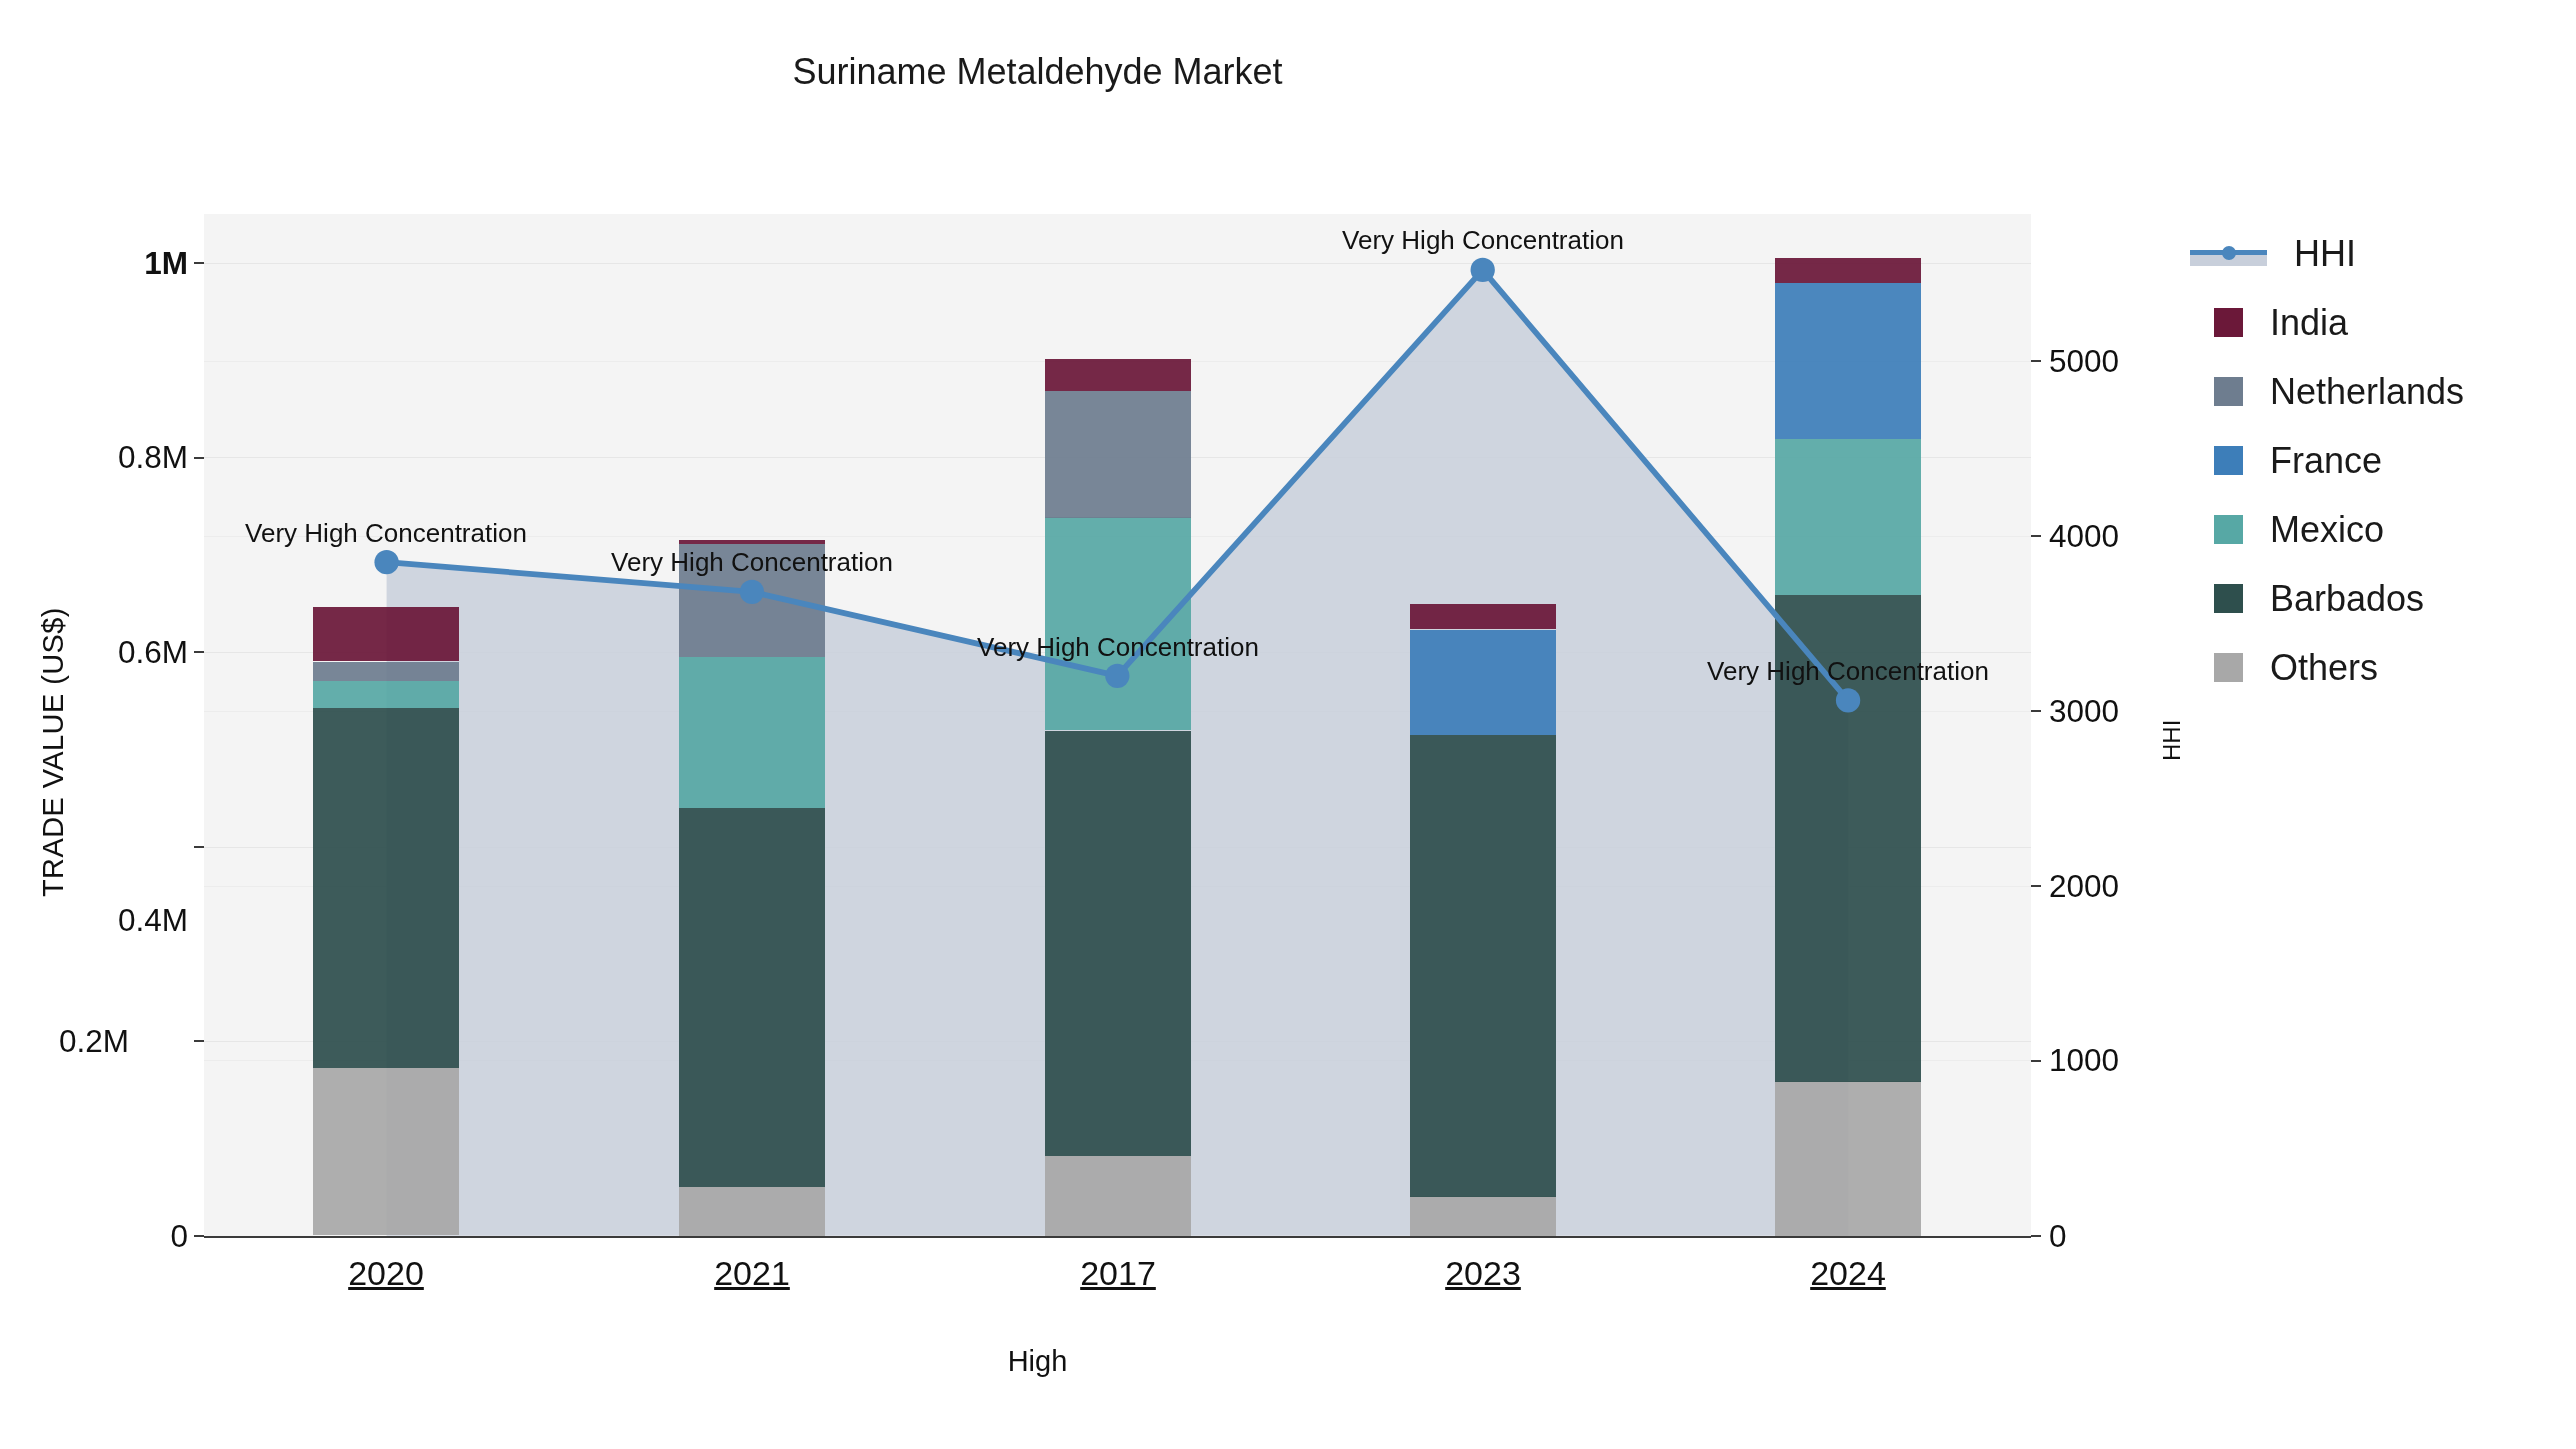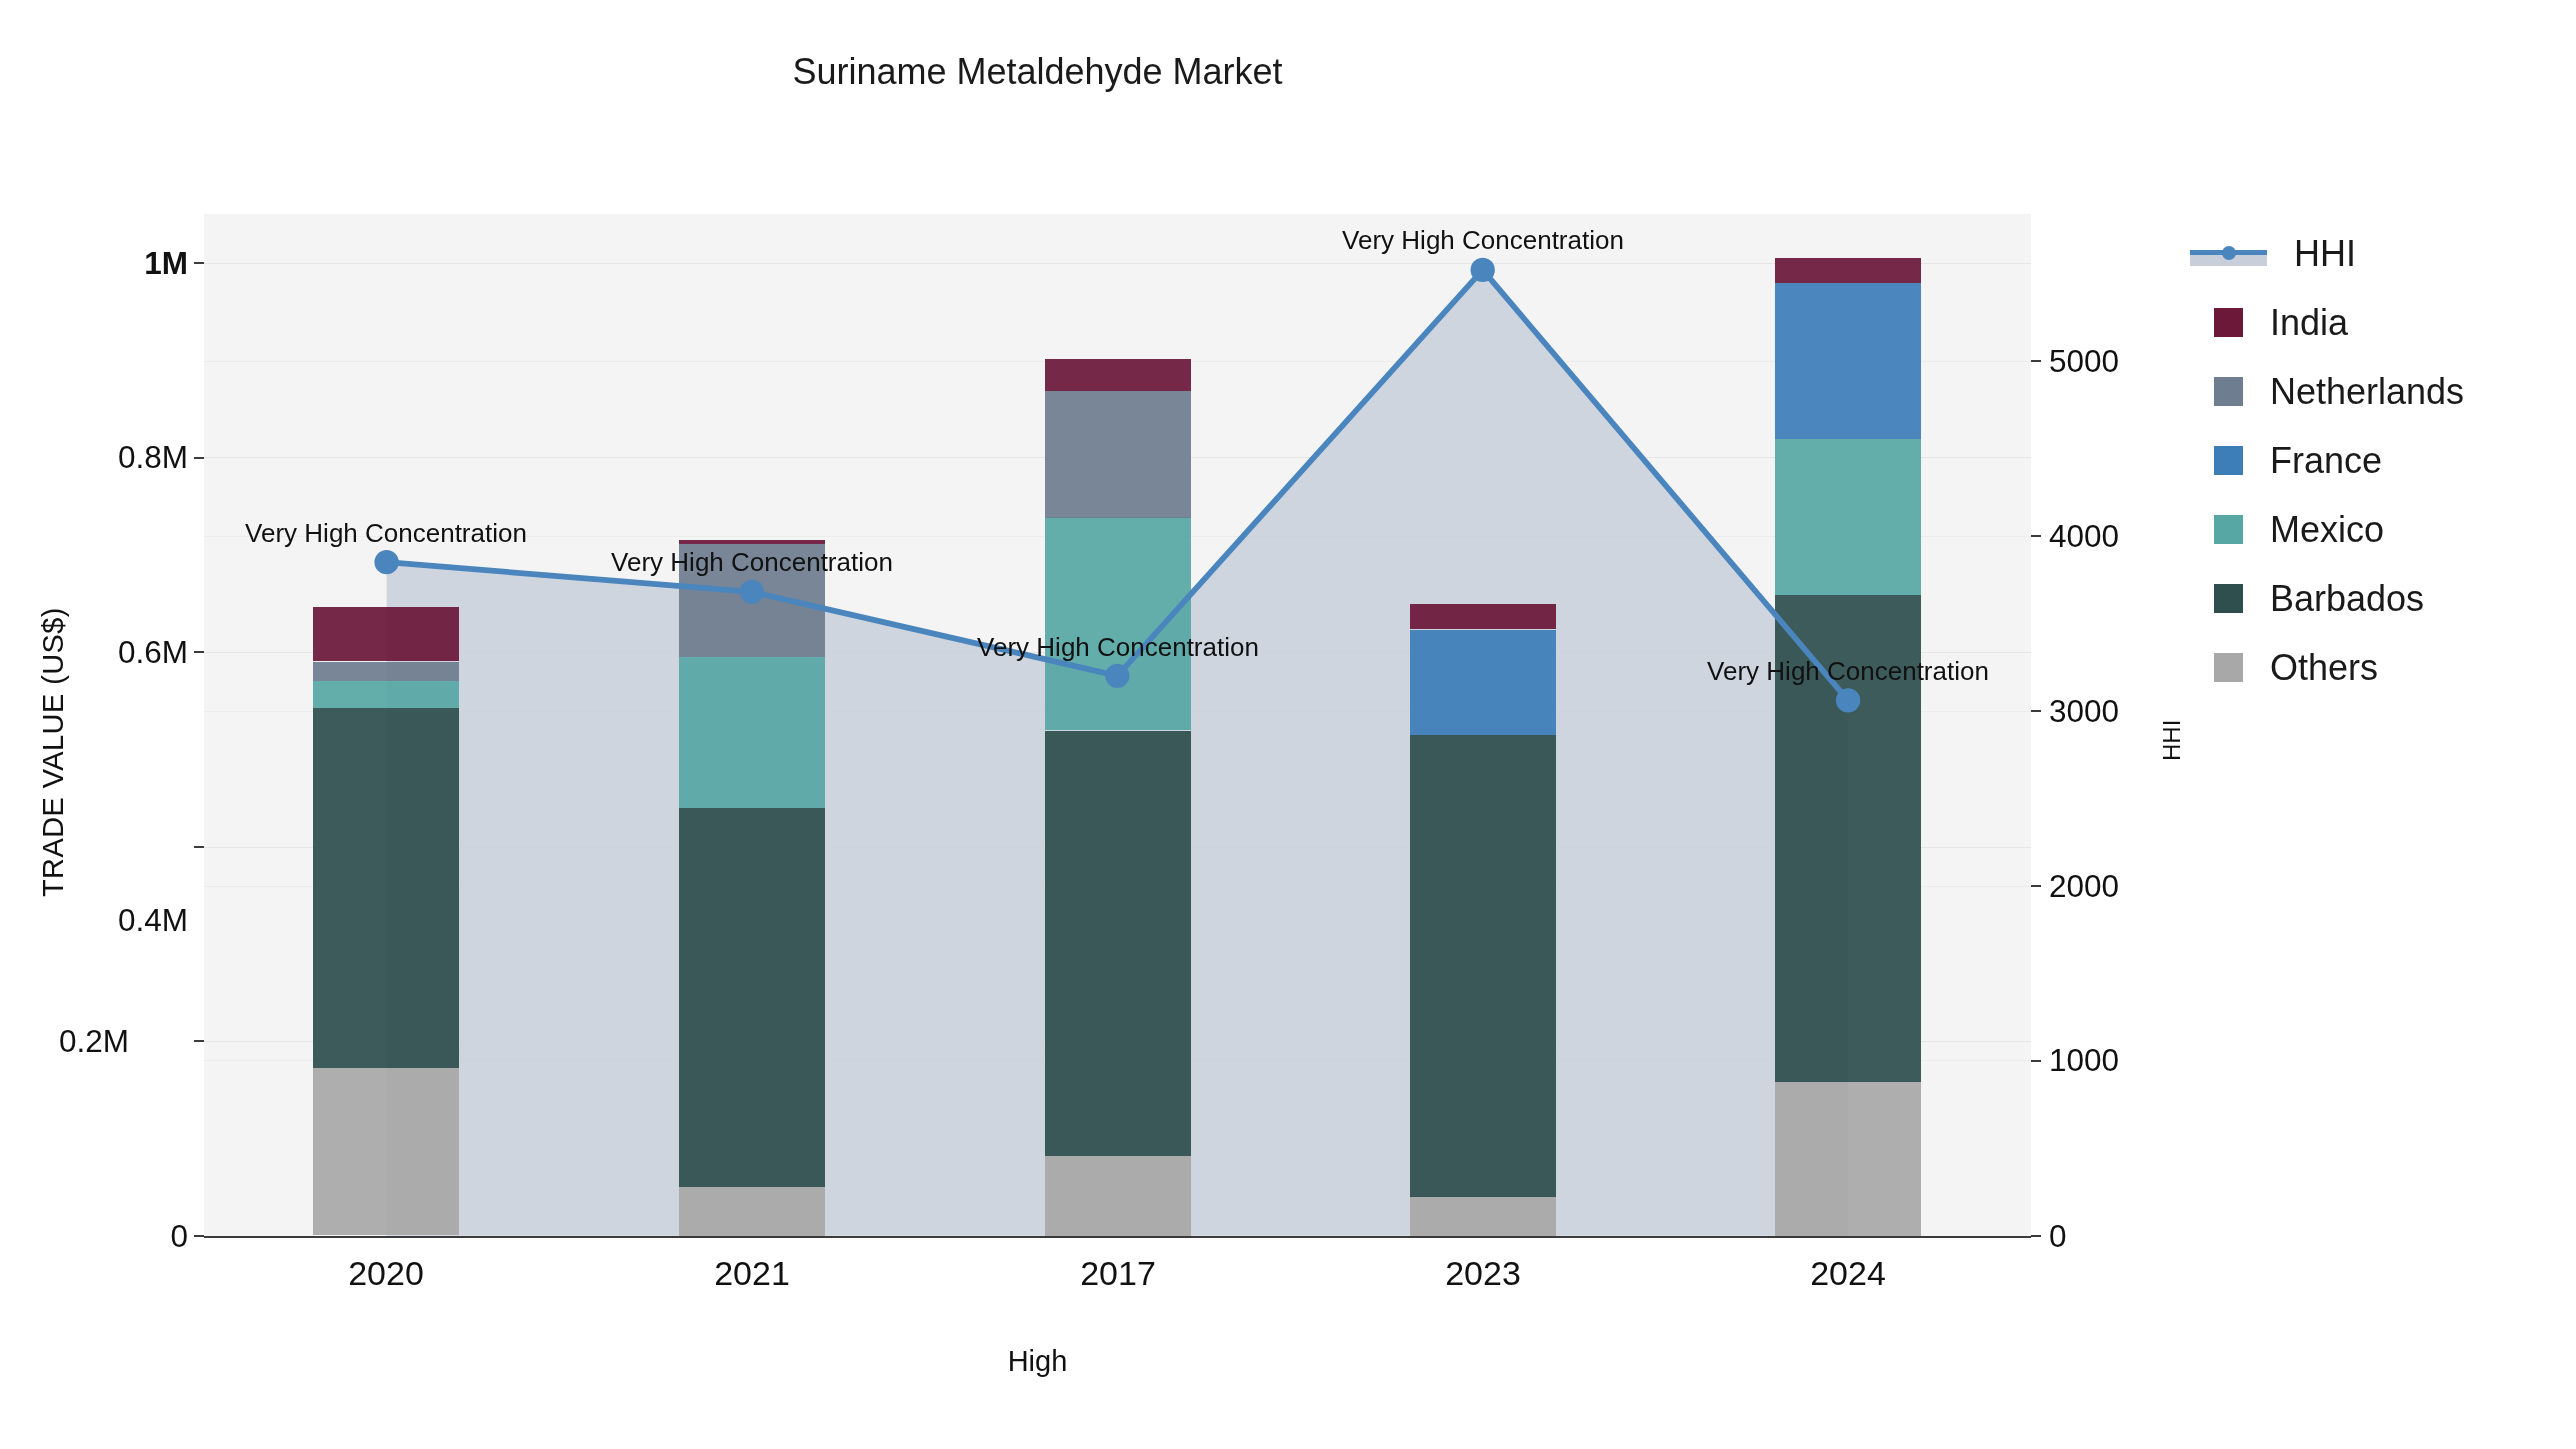--- a/index.html
+++ b/index.html
@@ -14,21 +14,21 @@
   .gridline.minor{background:#ececec;height:1.4px;}
 
   .axis-bottom{position:absolute;left:204px;top:1236px;width:1827px;height:2.1px;background:#3b3b3b;}
 
   .ytick-l{position:absolute;right:2588px;font-size:31.5px;color:#111;white-space:nowrap;transform:translateY(-50%);}
   .ylabel-left{position:absolute;font-size:29px;color:#111;white-space:nowrap;transform-origin:0 0;transform:rotate(-90deg);letter-spacing:0.4px;}
 
   .ytick-r{position:absolute;font-size:31.5px;color:#111;white-space:nowrap;transform:translateY(-50%);}
   .ylabel-right{position:absolute;font-size:24px;color:#111;white-space:nowrap;transform-origin:0 0;transform:rotate(-90deg);}
 
-  .xtick{position:absolute;top:1254px;font-size:34px;color:#111;text-align:center;transform:translateX(-50%);}
+  .xtick{position:absolute;top:1254px;font-size:34px;color:#111;text-align:center;transform:translateX(-50%);text-decoration:underline;}
   .xlabel{position:absolute;top:1345px;left:0;width:2075px;text-align:center;font-size:29px;color:#111;}
 
   .tick-mark{position:absolute;width:10px;height:2.1px;background:#3b3b3b;}
 
   .bar-seg{position:absolute;}
   .hhi-svg{position:absolute;left:0;top:0;pointer-events:none;}
 
   .annot{position:absolute;font-size:26px;color:#111;white-space:nowrap;transform:translateX(-50%);}
 
   .legend{position:absolute;left:2190px;top:229px;}

